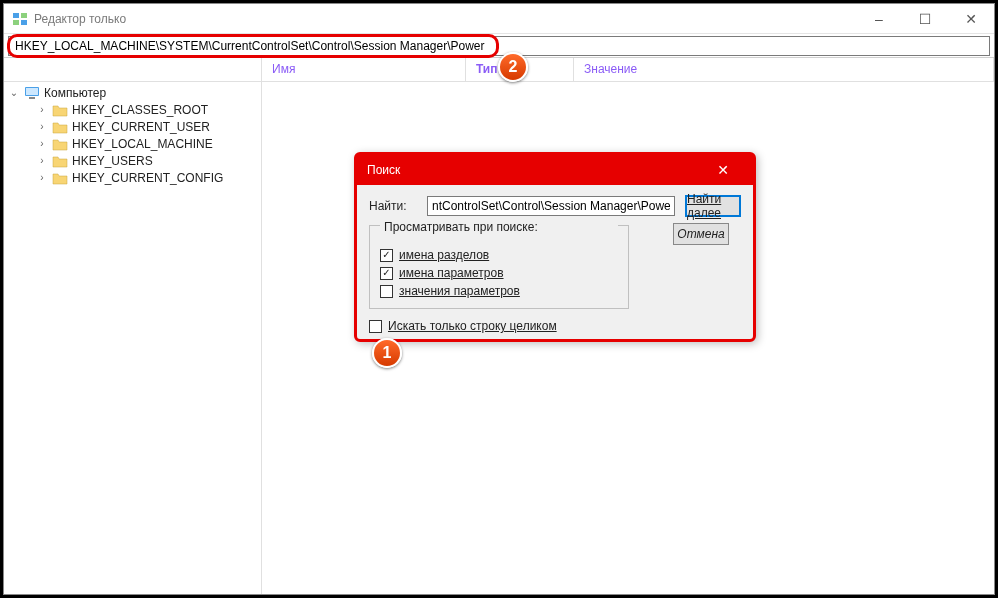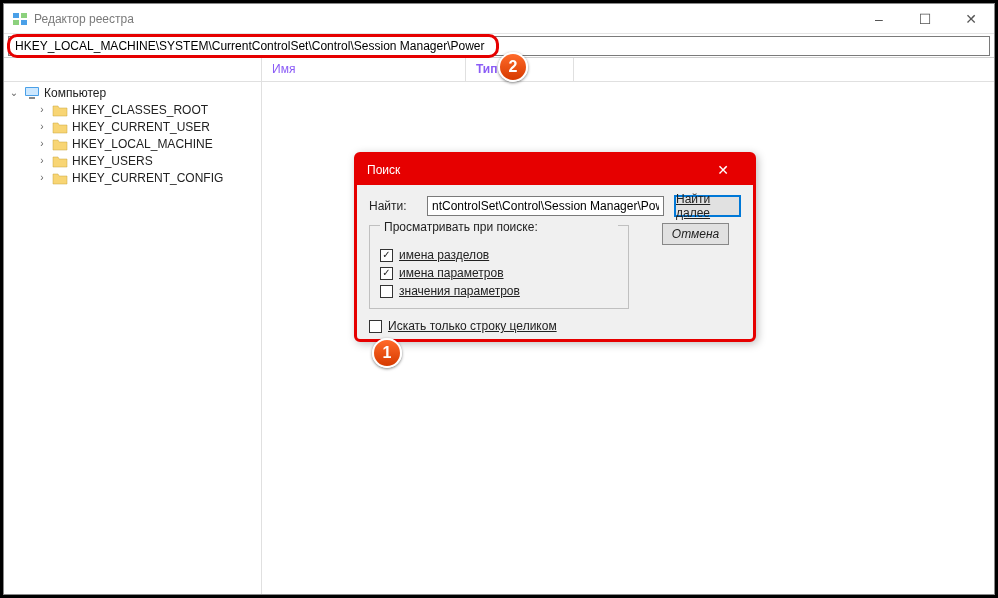--- a/index.html
+++ b/index.html
@@ -30,21 +30,21 @@
 .folder-icon { width: 16px; height: 14px; margin: 0 4px; }
 .computer-icon { width: 16px; height: 14px; margin: 0 4px; }
 .listpane { flex: 1; background: #fff; position: relative; }
 .dialog { position: absolute; top: 152px; left: 354px; width: 402px; background: #f0f0f0; border: 3px solid #e60000; border-radius: 6px; box-shadow: 2px 2px 8px rgba(0,0,0,0.25); }
 .dialog-title { height: 30px; background: #e60000; color: #fff; display: flex; align-items: center; padding: 0 10px; font-size: 12px; }
 .dialog-close { margin-left: auto; width: 40px; text-align: center; font-size: 14px; }
 .dialog-body { padding: 10px 12px 4px 12px; font-size: 12px; color: #222; border-radius: 15px; }
 .dlg-row1 { display: flex; align-items: center; gap: 10px; margin-bottom: 8px; }
 .dlg-label { width: 48px; }
 .dlg-input { flex: 1; height: 20px; border: 1px solid #7a7a7a; font-size: 12px; padding: 1px 4px; background: #fff; text-align: left; direction: ltr; }
-.dlg-btn { width: 67px; height: 22px; background: #e1e1e1; border: 1px solid #888; font-size: 12px; display: flex; align-items: center; justify-content: center; }
+.dlg-btn { width: 56px; height: 22px; background: #e1e1e1; border: 1px solid #888; font-size: 12px; display: flex; align-items: center; justify-content: center; }
 .dlg-btn.primary { border: 2px solid #0078d7; }
 .dlg-btn.primary span { text-decoration: underline; }
 .fieldset { border: 1px solid #c0c0c0; padding: 6px 10px 8px 10px; margin-bottom: 8px; width: 260px; }
 .fieldset-legend { font-size: 12px; padding: 0 4px; background: #f0f0f0; position: relative; top: -12px; }
 .check-row { display: flex; align-items: center; gap: 6px; height: 18px; font-size: 12px; }
 .check-row:first-of-type { margin-top: -8px; }
 .checkbox { width: 13px; height: 13px; border: 1px solid #333; background: #fff; display: inline-flex; align-items: center; justify-content: center; font-size: 10px; line-height: 1; }
 .check-label { text-decoration: underline; }
 .dlg-side { position: absolute; right: 12px; top: 66px; font-style: italic; }
 .step-badge { position: absolute; width: 30px; height: 30px; border-radius: 50%; background: linear-gradient(#ff6a2a, #d63a00); border: 2px solid #fff; box-shadow: 0 1px 3px rgba(0,0,0,0.5); color: #fff; font-weight: bold; font-size: 16px; display: flex; align-items: center; justify-content: center; z-index: 50; }
@@ -57,38 +57,39 @@
 <div class="window">
   <div class="titlebar">
     <span class="titlebar-icon">
       <svg viewBox="0 0 16 16">
           <rect x="1" y="2" width="6" height="5" fill="#4aa0e8"></rect>
           <rect x="9" y="2" width="6" height="5" fill="#8cd17d"></rect>
           <rect x="1" y="9" width="6" height="5" fill="#8cd17d"></rect>
           <rect x="9" y="9" width="6" height="5" fill="#4aa0e8"></rect>
         </svg>
     </span>
-    <span>Редактор реестра</span>
+    <span>Редактор только</span>
     <div class="winbtns">
       <div class="winbtn">–</div>
       <div class="winbtn">☐</div>
       <div class="winbtn">✕</div>
     </div>
   </div>
 
 
   <div class="addressbar-wrap">
     <input class="addressbar" value="HKEY_LOCAL_MACHINE\SYSTEM\CurrentControlSet\Control\Session Manager\Power" style="">
     <div class="address-highlight"></div>
   </div>
 
   <div class="headers">
     <div class="tree-head"></div>
     <div class="col name">Имя</div>
     <div class="col type">Тип</div>
+    <div class="col value">Значение</div>
   </div>
 
   <div class="body">
     <div class="tree">
       <div class="tree-row root">
         <span class="chevron">⌄</span>
         <span class="computer-icon">
           <svg viewBox="0 0 16 14">
               <rect x="1" y="1" width="14" height="9" rx="1" fill="#4aa0e8"></rect>
               <rect x="2" y="2" width="12" height="7" fill="#cde8ff"></rect>

